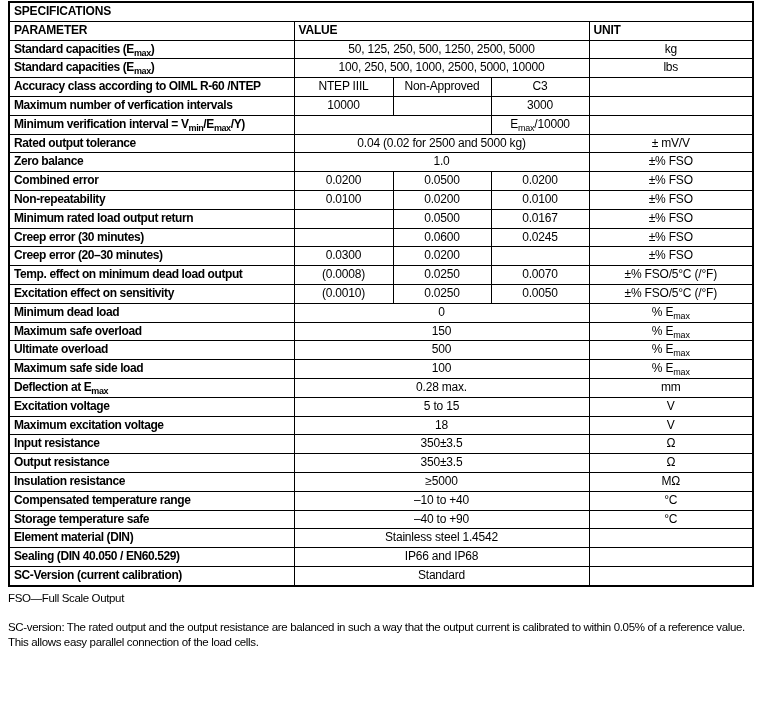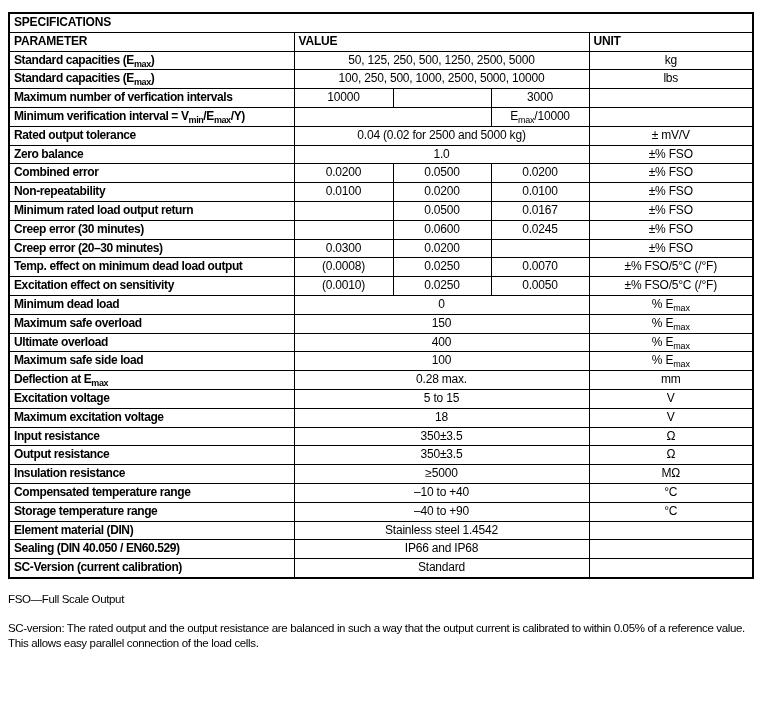--- a/index.html
+++ b/index.html
@@ -8,21 +8,21 @@
     background: #ffffff;
     color: #000000;
     font-family: "Liberation Sans", sans-serif;
   }
   body {
     width: 761px;
     height: 711px;
     overflow: hidden;
   }
   .page {
-    padding: 12px 8px 0 8px;
+    padding: 1px 8px 0 8px;
   }
   table.spec-table {
     border-collapse: collapse;
     table-layout: fixed;
     width: 744px;
     border: 2px solid #000;
   }
   table.spec-table td {
     border: 1px solid #000;
     font-size: 12px;
@@ -52,21 +52,21 @@
   td.val, td.unit {
     text-align: center;
     letter-spacing: -0.2px;
   }
   sub {
     font-size: 9px;
     line-height: 0;
   }
   .notes {
     width: 748px;
-    margin-top: 13px;
+    margin-top: 4px;
     font-size: 11.5px;
     letter-spacing: -0.35px;
   }
   .notes p {
     margin: 0 0 14px 0;
     line-height: 1.3;
   }
 </style>
 </head>
 <body>
@@ -95,20 +95,27 @@
           <td class="param">Standard capacities (E<sub>max</sub>)</td>
           <td class="val" colspan="3">50, 125, 250, 500, 1250, 2500, 5000</td>
           <td class="unit">kg</td>
         </tr>
         <tr>
           <td class="param">Standard capacities (E<sub>max</sub>)</td>
           <td class="val" colspan="3">100, 250, 500, 1000, 2500, 5000, 10000</td>
           <td class="unit">lbs</td>
         </tr>
         <tr>
+          <td class="param">Accuracy class according to OIML R-60 /NTEP</td>
+          <td class="val" colspan="1">NTEP IIIL</td>
+          <td class="val" colspan="1">Non-Approved</td>
+          <td class="val" colspan="1">C3</td>
+          <td class="unit"></td>
+        </tr>
+        <tr>
           <td class="param">Maximum number of verfication intervals</td>
           <td class="val" colspan="1">10000</td>
           <td class="val" colspan="1"></td>
           <td class="val" colspan="1">3000</td>
           <td class="unit"></td>
         </tr>
         <tr>
           <td class="param">Minimum verification interval = V<sub>min</sub>/E<sub>max</sub>/Y)</td>
           <td class="val" colspan="2"></td>
           <td class="val" colspan="1">E<sub>max</sub>/10000</td>
@@ -178,21 +185,21 @@
           <td class="val" colspan="3">0</td>
           <td class="unit">% E<sub>max</sub></td>
         </tr>
         <tr>
           <td class="param">Maximum safe overload</td>
           <td class="val" colspan="3">150</td>
           <td class="unit">% E<sub>max</sub></td>
         </tr>
         <tr>
           <td class="param">Ultimate overload</td>
-          <td class="val" colspan="3">400</td>
+          <td class="val" colspan="3">500</td>
           <td class="unit">% E<sub>max</sub></td>
         </tr>
         <tr>
           <td class="param">Maximum safe side load</td>
           <td class="val" colspan="3">100</td>
           <td class="unit">% E<sub>max</sub></td>
         </tr>
         <tr>
           <td class="param">Deflection at E<sub>max</sub></td>
           <td class="val" colspan="3">0.28 max.</td>
@@ -222,21 +229,21 @@
           <td class="param">Insulation resistance</td>
           <td class="val" colspan="3">≥5000</td>
           <td class="unit">MΩ</td>
         </tr>
         <tr>
           <td class="param">Compensated temperature range</td>
           <td class="val" colspan="3">–10 to +40</td>
           <td class="unit">°C</td>
         </tr>
         <tr>
-          <td class="param">Storage temperature range</td>
+          <td class="param">Storage temperature safe</td>
           <td class="val" colspan="3">–40 to +90</td>
           <td class="unit">°C</td>
         </tr>
         <tr>
           <td class="param">Element material (DIN)</td>
           <td class="val" colspan="3">Stainless steel 1.4542</td>
           <td class="unit"></td>
         </tr>
         <tr>
           <td class="param">Sealing (DIN 40.050 / EN60.529)</td>

